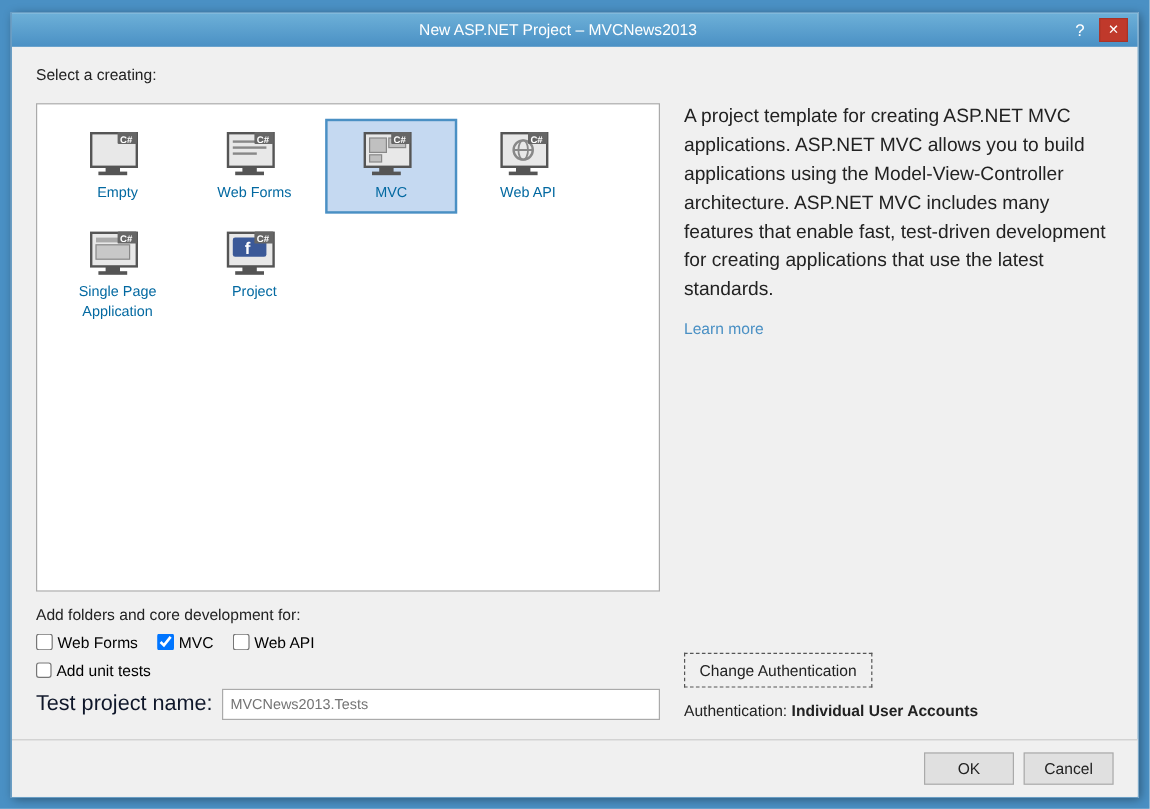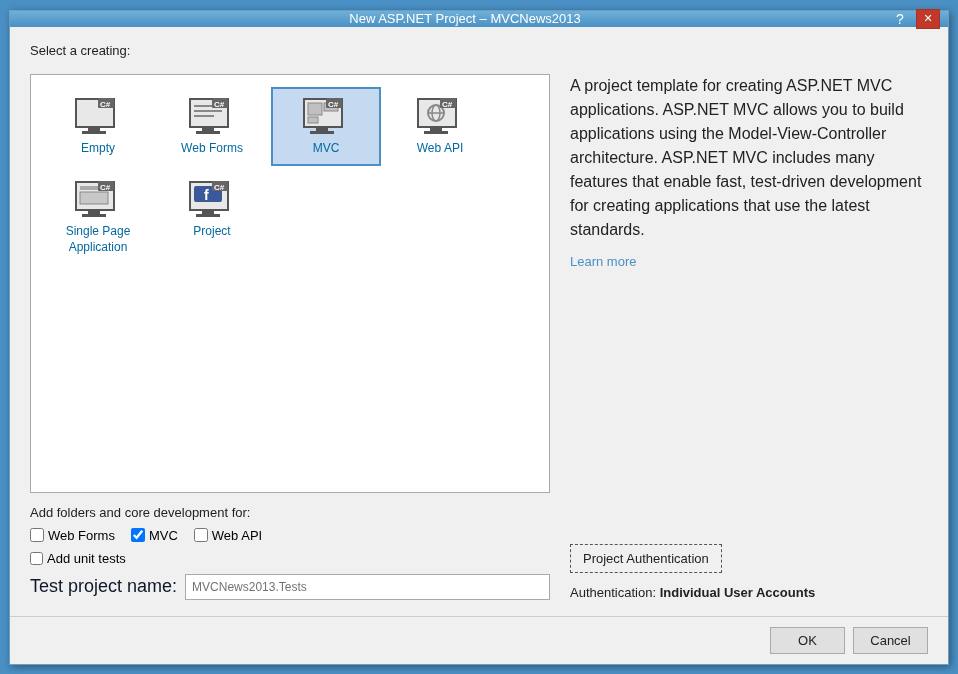--- a/index.html
+++ b/index.html
@@ -17,21 +17,21 @@
       background: #f0f0f0;
       border: 1px solid #6a9ec4;
       width: 940px;
       height: 655px;
       display: flex;
       flex-direction: column;
       box-shadow: 2px 2px 8px rgba(0,0,0,0.4);
     }
     .title-bar {
       background: linear-gradient(to bottom, #6db0d8, #4a90c4);
-      height: 16px;
+      height: 28px;
       display: flex;
       align-items: center;
       justify-content: space-between;
       padding: 0 8px;
       flex-shrink: 0;
     }
     .title-bar-text {
       color: white;
       font-size: 13px;
       font-weight: normal;
@@ -375,21 +375,21 @@
             <span class="test-name-label">Test project name:</span>
             <input class="test-name-input" type="text" value="MVCNews2013.Tests" style="">
           </div>
         </div>
       </div>
 
       <div class="right-panel">
         <p class="description-text">A project template for creating ASP.NET MVC applications. ASP.NET MVC allows you to build applications using the Model-View-Controller architecture. ASP.NET MVC includes many features that enable fast, test-driven development for creating applications that use the latest standards.</p>
         <a class="learn-more-link" href="#">Learn more</a>
         <div class="spacer"></div>
-        <button class="change-auth-btn">Project Authentication</button>
+        <button class="change-auth-btn">Change Authentication</button>
         <div class="auth-info">
           <span>Authentication:</span>
           <strong>Individual User Accounts</strong>
         </div>
       </div>
     </div>
   </div>
 
   <div class="dialog-footer">
     <button class="footer-btn">OK</button>

